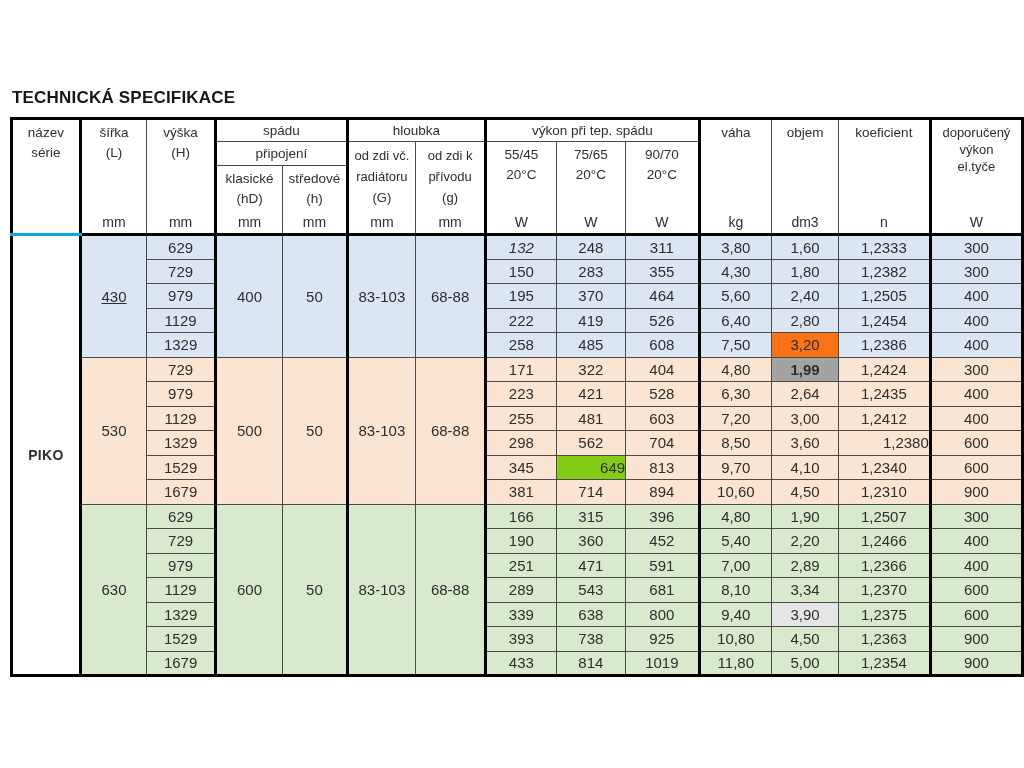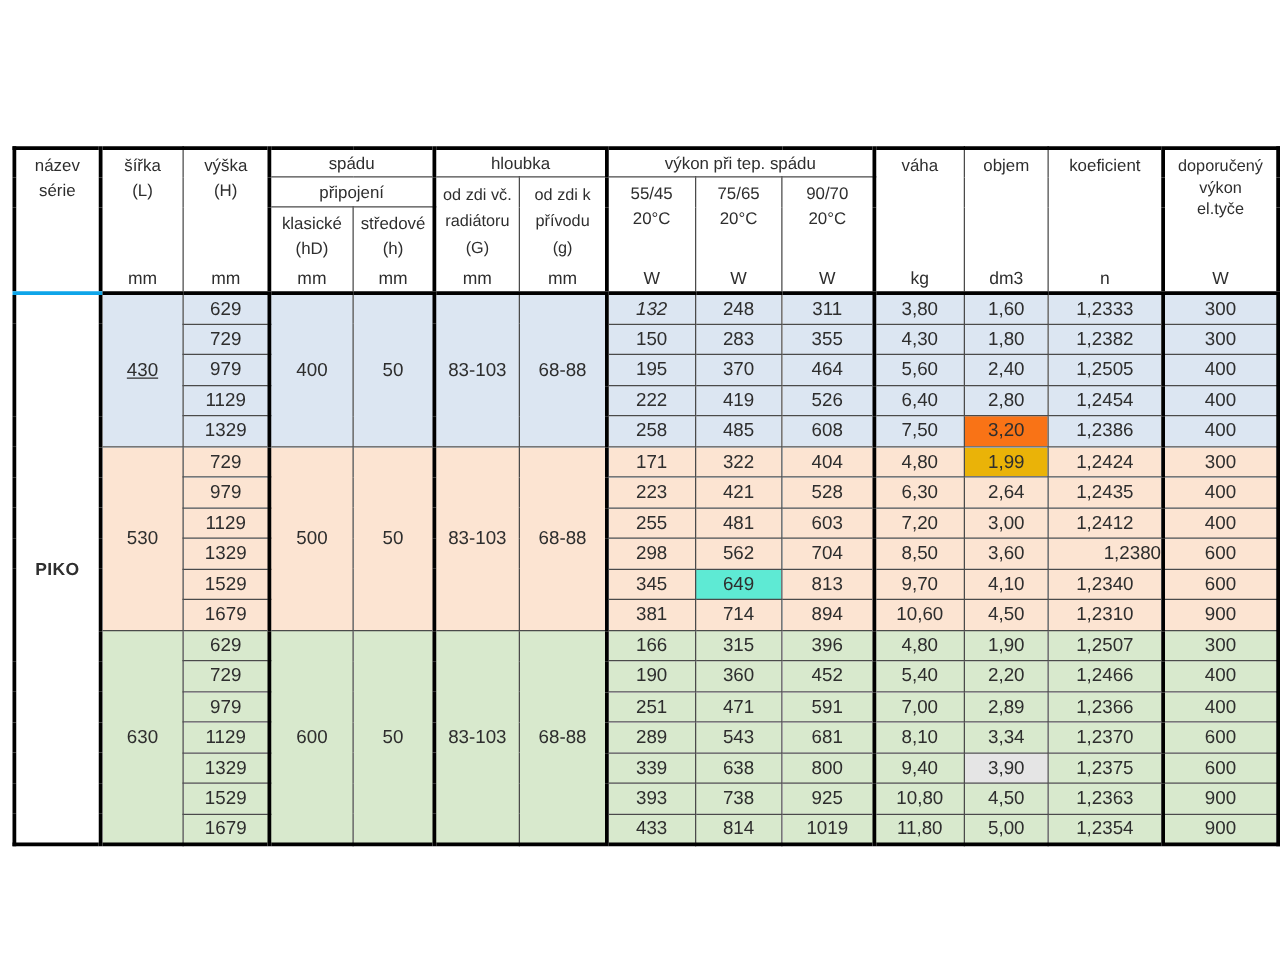--- a/index.html
+++ b/index.html
@@ -57,20 +57,21 @@
     background: #ffffff;
     font-weight: bold;
     font-size: 14px;
     letter-spacing: 0.3px;
   }
 </style>
 </head>
 <body>
 
 <div class="page">
+  <h1 class="title">TECHNICKÁ SPECIFIKACE</h1>
 
   <table class="spec">
     <colgroup>
       <col style="width:70px">
         <col style="width:68px">
         <col style="width:70px">
       <col style="width:68px">
         <col style="width:65px">
         <col style="width:69px">
       <col style="width:71px">
@@ -198,21 +199,21 @@
           <td rowspan="6" class="bl" style="background: rgb(252, 228, 210);">530</td>
           <td style="background: rgb(252, 228, 210);">729</td>
           <td rowspan="6" class="bl" style="background: rgb(252, 228, 210);">500</td>
           <td rowspan="6" style="background: rgb(252, 228, 210);">50</td>
           <td rowspan="6" class="bl" style="background: rgb(252, 228, 210);">83-103</td>
           <td rowspan="6" style="background: rgb(252, 228, 210);">68-88</td>
           <td class="bl" style="background: rgb(252, 228, 210);">171</td>
           <td style="background: rgb(252, 228, 210);">322</td>
           <td style="background: rgb(252, 228, 210);">404</td>
           <td class="bl" style="background: rgb(252, 228, 210);">4,80</td>
-          <td style="background: #eab308;">1,99</td>
+          <td style="background: #a3a3a3; font-weight: bold;">1,99</td>
           <td style="background: rgb(252, 228, 210);">1,2424</td>
           <td class="bl" style="background: rgb(252, 228, 210);">300</td>
         </tr>
         <tr>
           <td style="background: rgb(252, 228, 210);">979</td>
           <td class="bl" style="background: rgb(252, 228, 210);">223</td>
           <td style="background: rgb(252, 228, 210);">421</td>
           <td style="background: rgb(252, 228, 210);">528</td>
           <td class="bl" style="background: rgb(252, 228, 210);">6,30</td>
           <td style="background: rgb(252, 228, 210);">2,64</td>
@@ -235,21 +236,21 @@
           <td style="background: rgb(252, 228, 210);">562</td>
           <td style="background: rgb(252, 228, 210);">704</td>
           <td class="bl" style="background: rgb(252, 228, 210);">8,50</td>
           <td style="background: rgb(252, 228, 210);">3,60</td>
           <td style="background: rgb(252, 228, 210); padding-left: 44px;">1,2380</td>
           <td class="bl" style="background: rgb(252, 228, 210);">600</td>
         </tr>
         <tr>
           <td style="background: rgb(252, 228, 210);">1529</td>
           <td class="bl" style="background: rgb(252, 228, 210);">345</td>
-          <td style="background: #5eead4;">649</td>
+          <td style="background: #84cc16; text-align: right;">649</td>
           <td style="background: rgb(252, 228, 210);">813</td>
           <td class="bl" style="background: rgb(252, 228, 210);">9,70</td>
           <td style="background: rgb(252, 228, 210);">4,10</td>
           <td style="background: rgb(252, 228, 210);">1,2340</td>
           <td class="bl" style="background: rgb(252, 228, 210);">600</td>
         </tr>
         <tr>
           <td style="background: rgb(252, 228, 210);">1679</td>
           <td class="bl" style="background: rgb(252, 228, 210);">381</td>
           <td style="background: rgb(252, 228, 210);">714</td>

